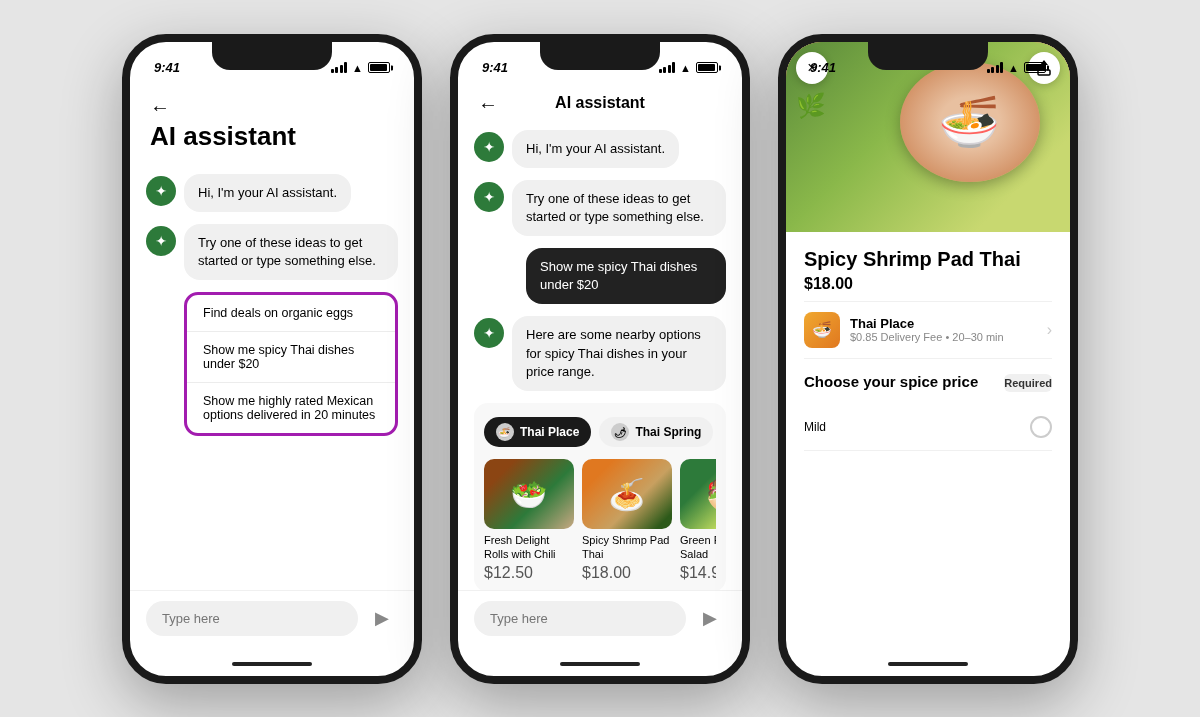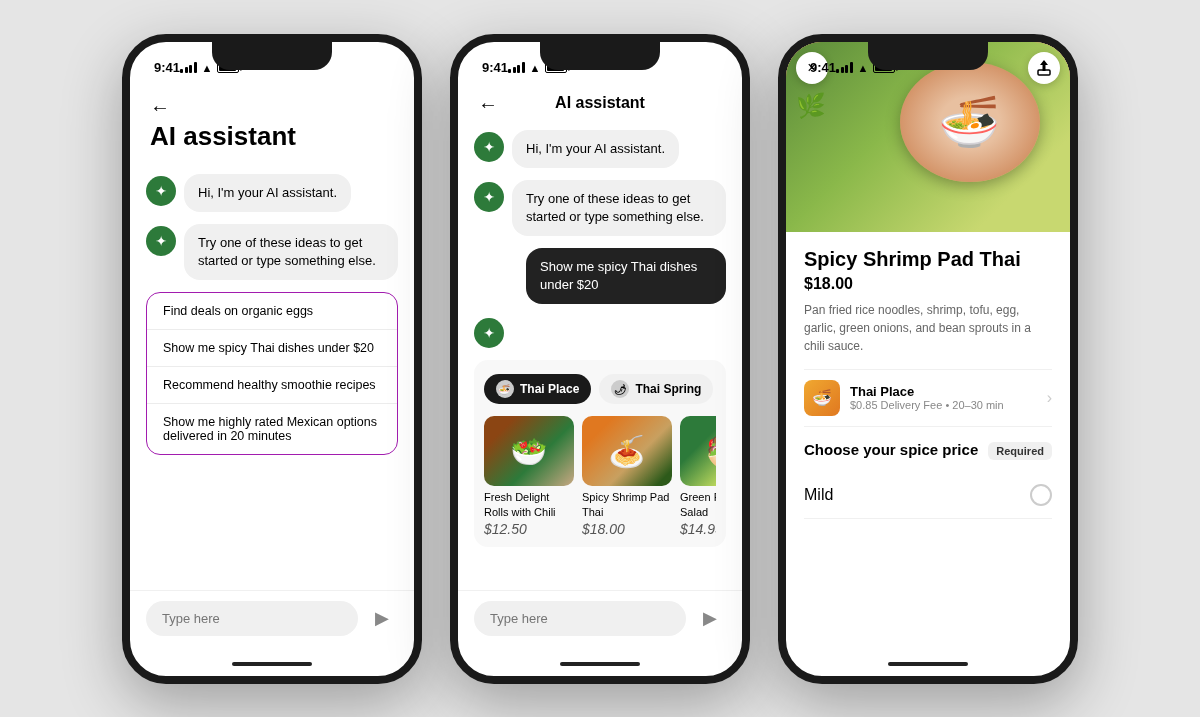--- a/index.html
+++ b/index.html
@@ -48,26 +48,28 @@
       width: 120px;
       height: 28px;
       background: #1a1a1a;
       border-radius: 0 0 18px 18px;
       z-index: 100;
     }
 
     
     .status-bar {
       display: flex;
+      justify-content: space-between;
       align-items: center;
       padding: 10px 24px 4px;
       margin-top: 0;
       min-height: 44px;
       position: relative;
       z-index: 50;
+      font-style: italic;
     }
 
     .status-time {
       font-size: 13px;
       font-weight: 600;
       color: #000;
       margin-top: 2px;
     }
 
     .status-icons {
@@ -209,22 +211,23 @@
       padding: 10px 14px;
       font-size: 13px;
       color: #000;
       max-width: 220px;
       line-height: 1.4;
     }
 
     
     .suggestions-card {
       background: #fff;
-      border: 1px solid #a21caf;
+      border: 3px solid #a21caf;
       border-radius: 14px;
+      margin-left: 38px;
       overflow: hidden;
     }
     .suggestion-item {
       padding: 11px 16px;
       font-size: 12.5px;
       font-weight: 500;
       color: #000;
       border-bottom: 1px solid #ececec;
       cursor: pointer;
     }
@@ -300,23 +303,22 @@
       margin-bottom: 4px;
     }
     .food-card-name {
       font-size: 11px;
       font-weight: 500;
       color: #000;
       line-height: 1.3;
       margin-bottom: 2px;
     }
     .food-card-price {
-      font-size: 14px;
+      font-size: 16px;
       color: #555;
-      font-style: italic;
     }
 
     
     .input-bar {
       display: flex;
       align-items: center;
       gap: 8px;
       padding: 10px 16px 16px;
       border-top: 1px solid #f0f0f0;
     }
@@ -500,40 +502,40 @@
       font-weight: 700;
       color: #000;
       margin-bottom: 4px;
     }
 
     .required-badge {
       background: #f0f0f0;
       color: #333;
       font-size: 11px;
       font-weight: 600;
-      padding: 3px 8px;
+      padding: 3px 0;
       border-radius: 6px;
     }
 
     .spice-header {
       display: flex;
       align-items: center;
       justify-content: space-between;
       margin-bottom: 10px;
     }
 
     .spice-option {
       display: flex;
       align-items: center;
       justify-content: space-between;
       padding: 12px 0;
       border-bottom: 1px solid #f0f0f0;
     }
     .spice-label {
-      font-size: 16px;
+      font-size: 12px;
       color: #000;
     }
     .radio-btn {
       width: 22px;
       height: 22px;
       border-radius: 50%;
       border: 2px solid #ccc;
       cursor: pointer;
     }
 
@@ -597,21 +599,20 @@
         </div>
 
         <div class="ai-message-row">
           <div class="ai-avatar">✦</div>
           <div class="ai-bubble">Try one of these ideas to get started or type something else.</div>
         </div>
 
         <div class="suggestions-card">
           <div class="suggestion-item">Find deals on organic eggs</div>
           <div class="suggestion-item">Show me spicy Thai dishes under $20</div>
-          <div class="suggestion-item">Recommend healthy smoothie recipes</div>
           <div class="suggestion-item">Show me highly rated Mexican options delivered in 20 minutes</div>
         </div>
       </div>
 
       <div class="input-bar">
         <input class="input-field" type="text" placeholder="Type here" style="">
         <button class="send-btn">▶</button>
       </div>
 
       <div class="home-indicator"></div>
@@ -648,20 +649,21 @@
 
         <div class="ai-message-row">
           <div class="ai-avatar">✦</div>
           <div class="ai-bubble">Try one of these ideas to get started or type something else.</div>
         </div>
 
         <div class="user-message">Show me spicy Thai dishes under $20</div>
 
         <div class="ai-message-row">
           <div class="ai-avatar">✦</div>
+          <div class="ai-bubble">Here are some nearby options for spicy Thai dishes in your price range.</div>
         </div>
 
         <div style="background:#f8f8f8; border-radius:14px; padding:10px; margin-left:0;">
 
           <div class="restaurant-tabs">
             <div class="restaurant-tab active">
               <div class="tab-icon">🍜</div>
               <span>Thai Place</span>
             </div>
             <div class="restaurant-tab inactive">
@@ -734,21 +736,20 @@
         <svg width="14" height="16" viewBox="0 0 14 16">
           <path d="M7 0 L3 5 H5.5 V11 H8.5 V5 H11 Z" fill="#000"></path>
           <rect x="1" y="10" width="12" height="5" rx="1" fill="none" stroke="#000" stroke-width="1.5"></rect>
         </svg>
       </div>
     </div>
 
     <div class="product-details">
       <div class="product-name">Spicy Shrimp Pad Thai</div>
       <div class="product-price">$18.00</div>
-      <div class="product-desc">Pan fried rice noodles, shrimp, tofu, egg, garlic, green onions, and bean sprouts in a chili sauce.</div>
 
       <div class="restaurant-row">
         <div class="restaurant-logo">🍜</div>
         <div class="restaurant-info">
           <div class="restaurant-name-text">Thai Place</div>
           <div class="restaurant-meta">$0.85 Delivery Fee • 20–30 min</div>
         </div>
         <span class="restaurant-chevron">›</span>
       </div>
 

